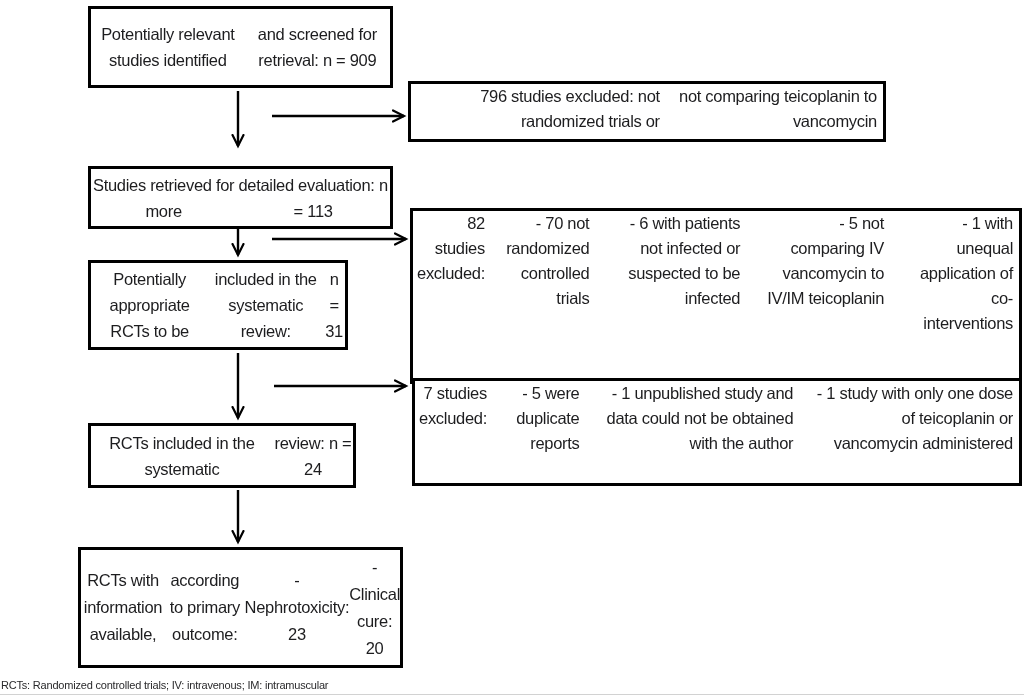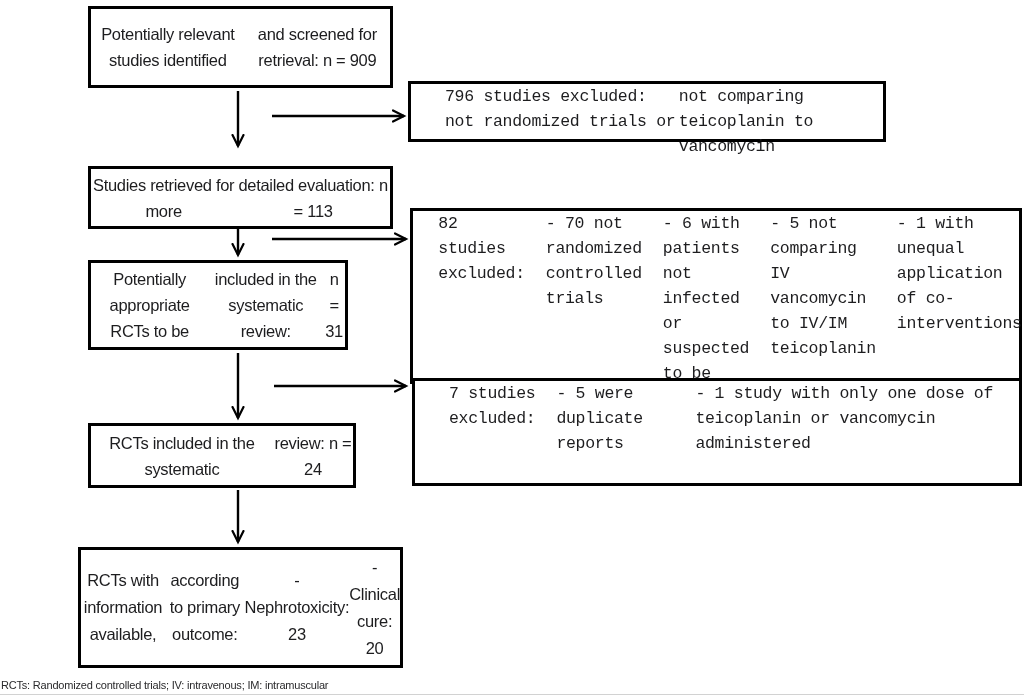--- a/index.html
+++ b/index.html
@@ -33,25 +33,24 @@
     font-size: 16.5px;
     letter-spacing: -0.3px;
   }
   .fbox.center {
     align-items: center;
     text-align: center;
     line-height: 26px;
   }
   .fbox.excl {
     align-items: flex-start;
-    text-align: left;
+    text-align: right;
     line-height: 25px;
-    padding-left: 34px;
+    padding-left: 4px;
     padding-right: 6px;
-    font-family: Liberation Mono, monospace;
   }
   .excl-item {
     margin-left: 21px;
   }
   .footnote {
     position: absolute;
     left: 1px;
     top: 679px;
     font-size: 11px;
     letter-spacing: -0.2px;
@@ -125,19 +124,20 @@
     <div>82 studies excluded:</div>
     <div class="excl-item">- 70 not randomized controlled trials</div>
     <div class="excl-item">- 6 with patients not infected or suspected to be infected</div>
     <div class="excl-item">- 5 not comparing IV vancomycin to IV/IM teicoplanin</div>
     <div class="excl-item">- 1 with unequal application of co-interventions</div>
   </div>
 
   <div class="fbox excl" style="left:412px; top:378px; width:610px; height:108px;">
     <div>7 studies excluded:</div>
     <div class="excl-item">- 5 were duplicate reports</div>
+    <div class="excl-item">- 1 unpublished study and data could not be obtained with the author</div>
     <div class="excl-item">- 1 study with only one dose of teicoplanin or vancomycin administered</div>
   </div>
 
   <div class="footnote">RCTs: Randomized controlled trials; IV: intravenous; IM: intramuscular</div>
   <div class="bottom-rule"></div>
 
 </div>
 
 </body></html>

